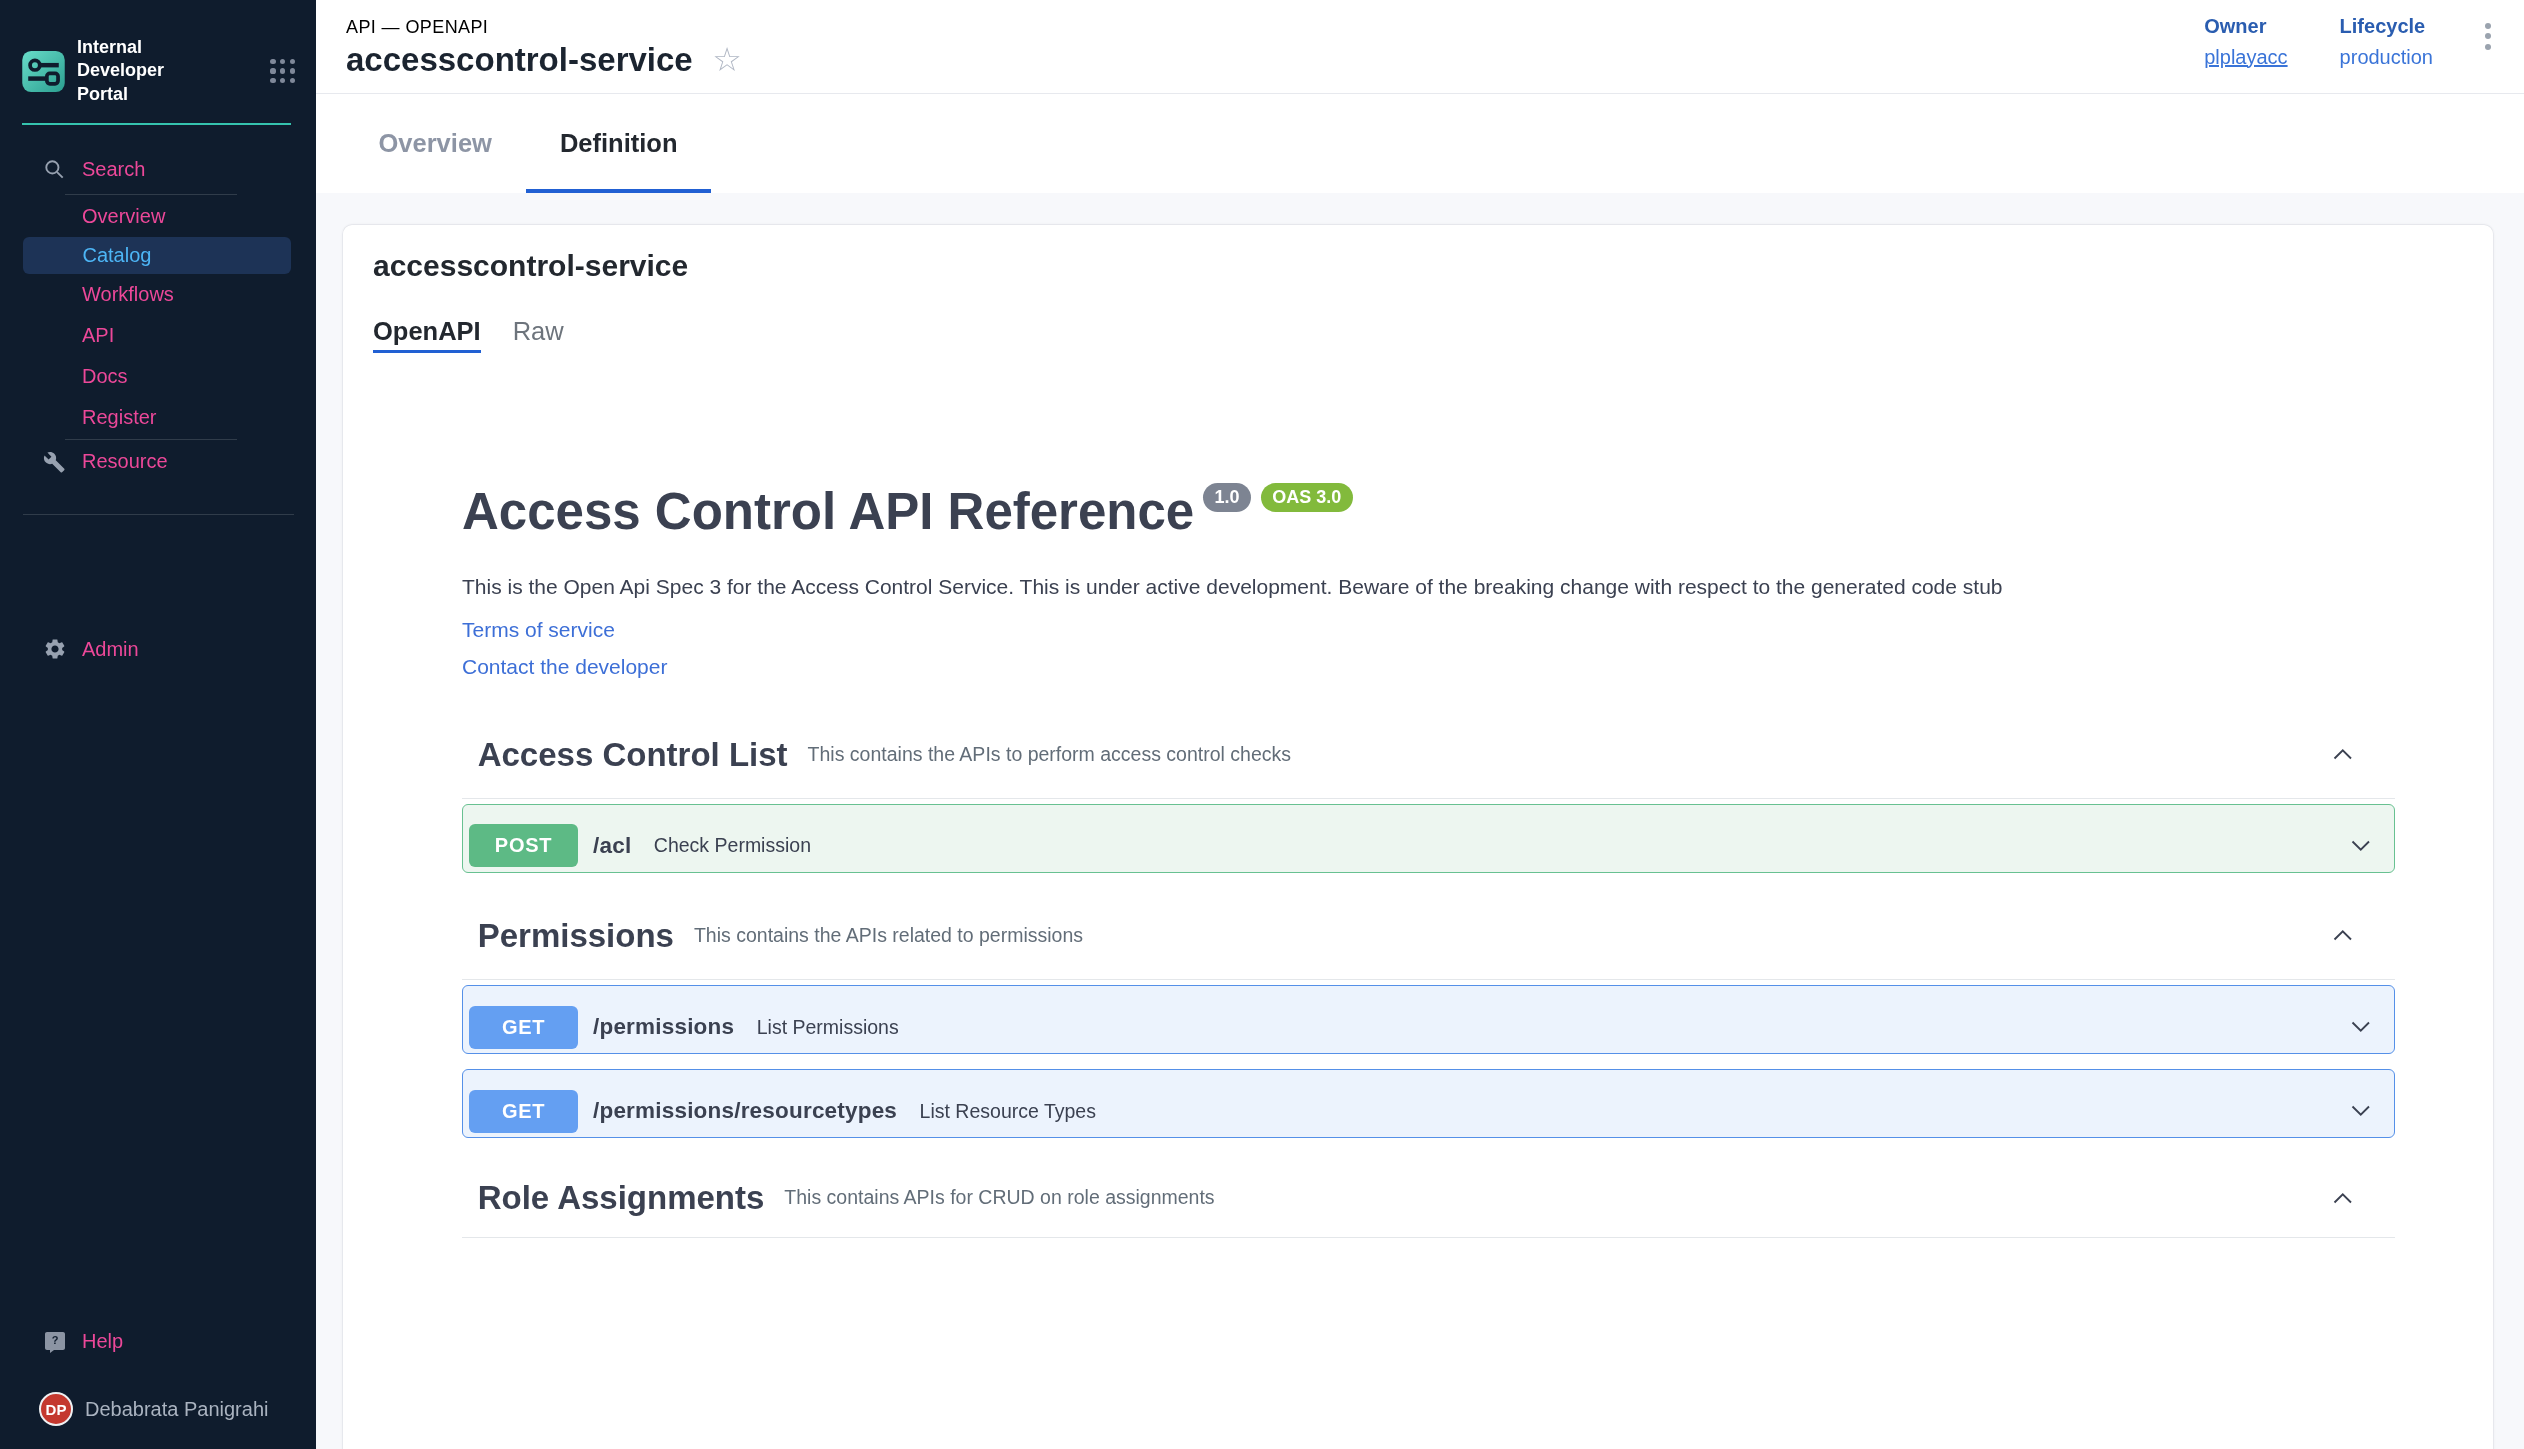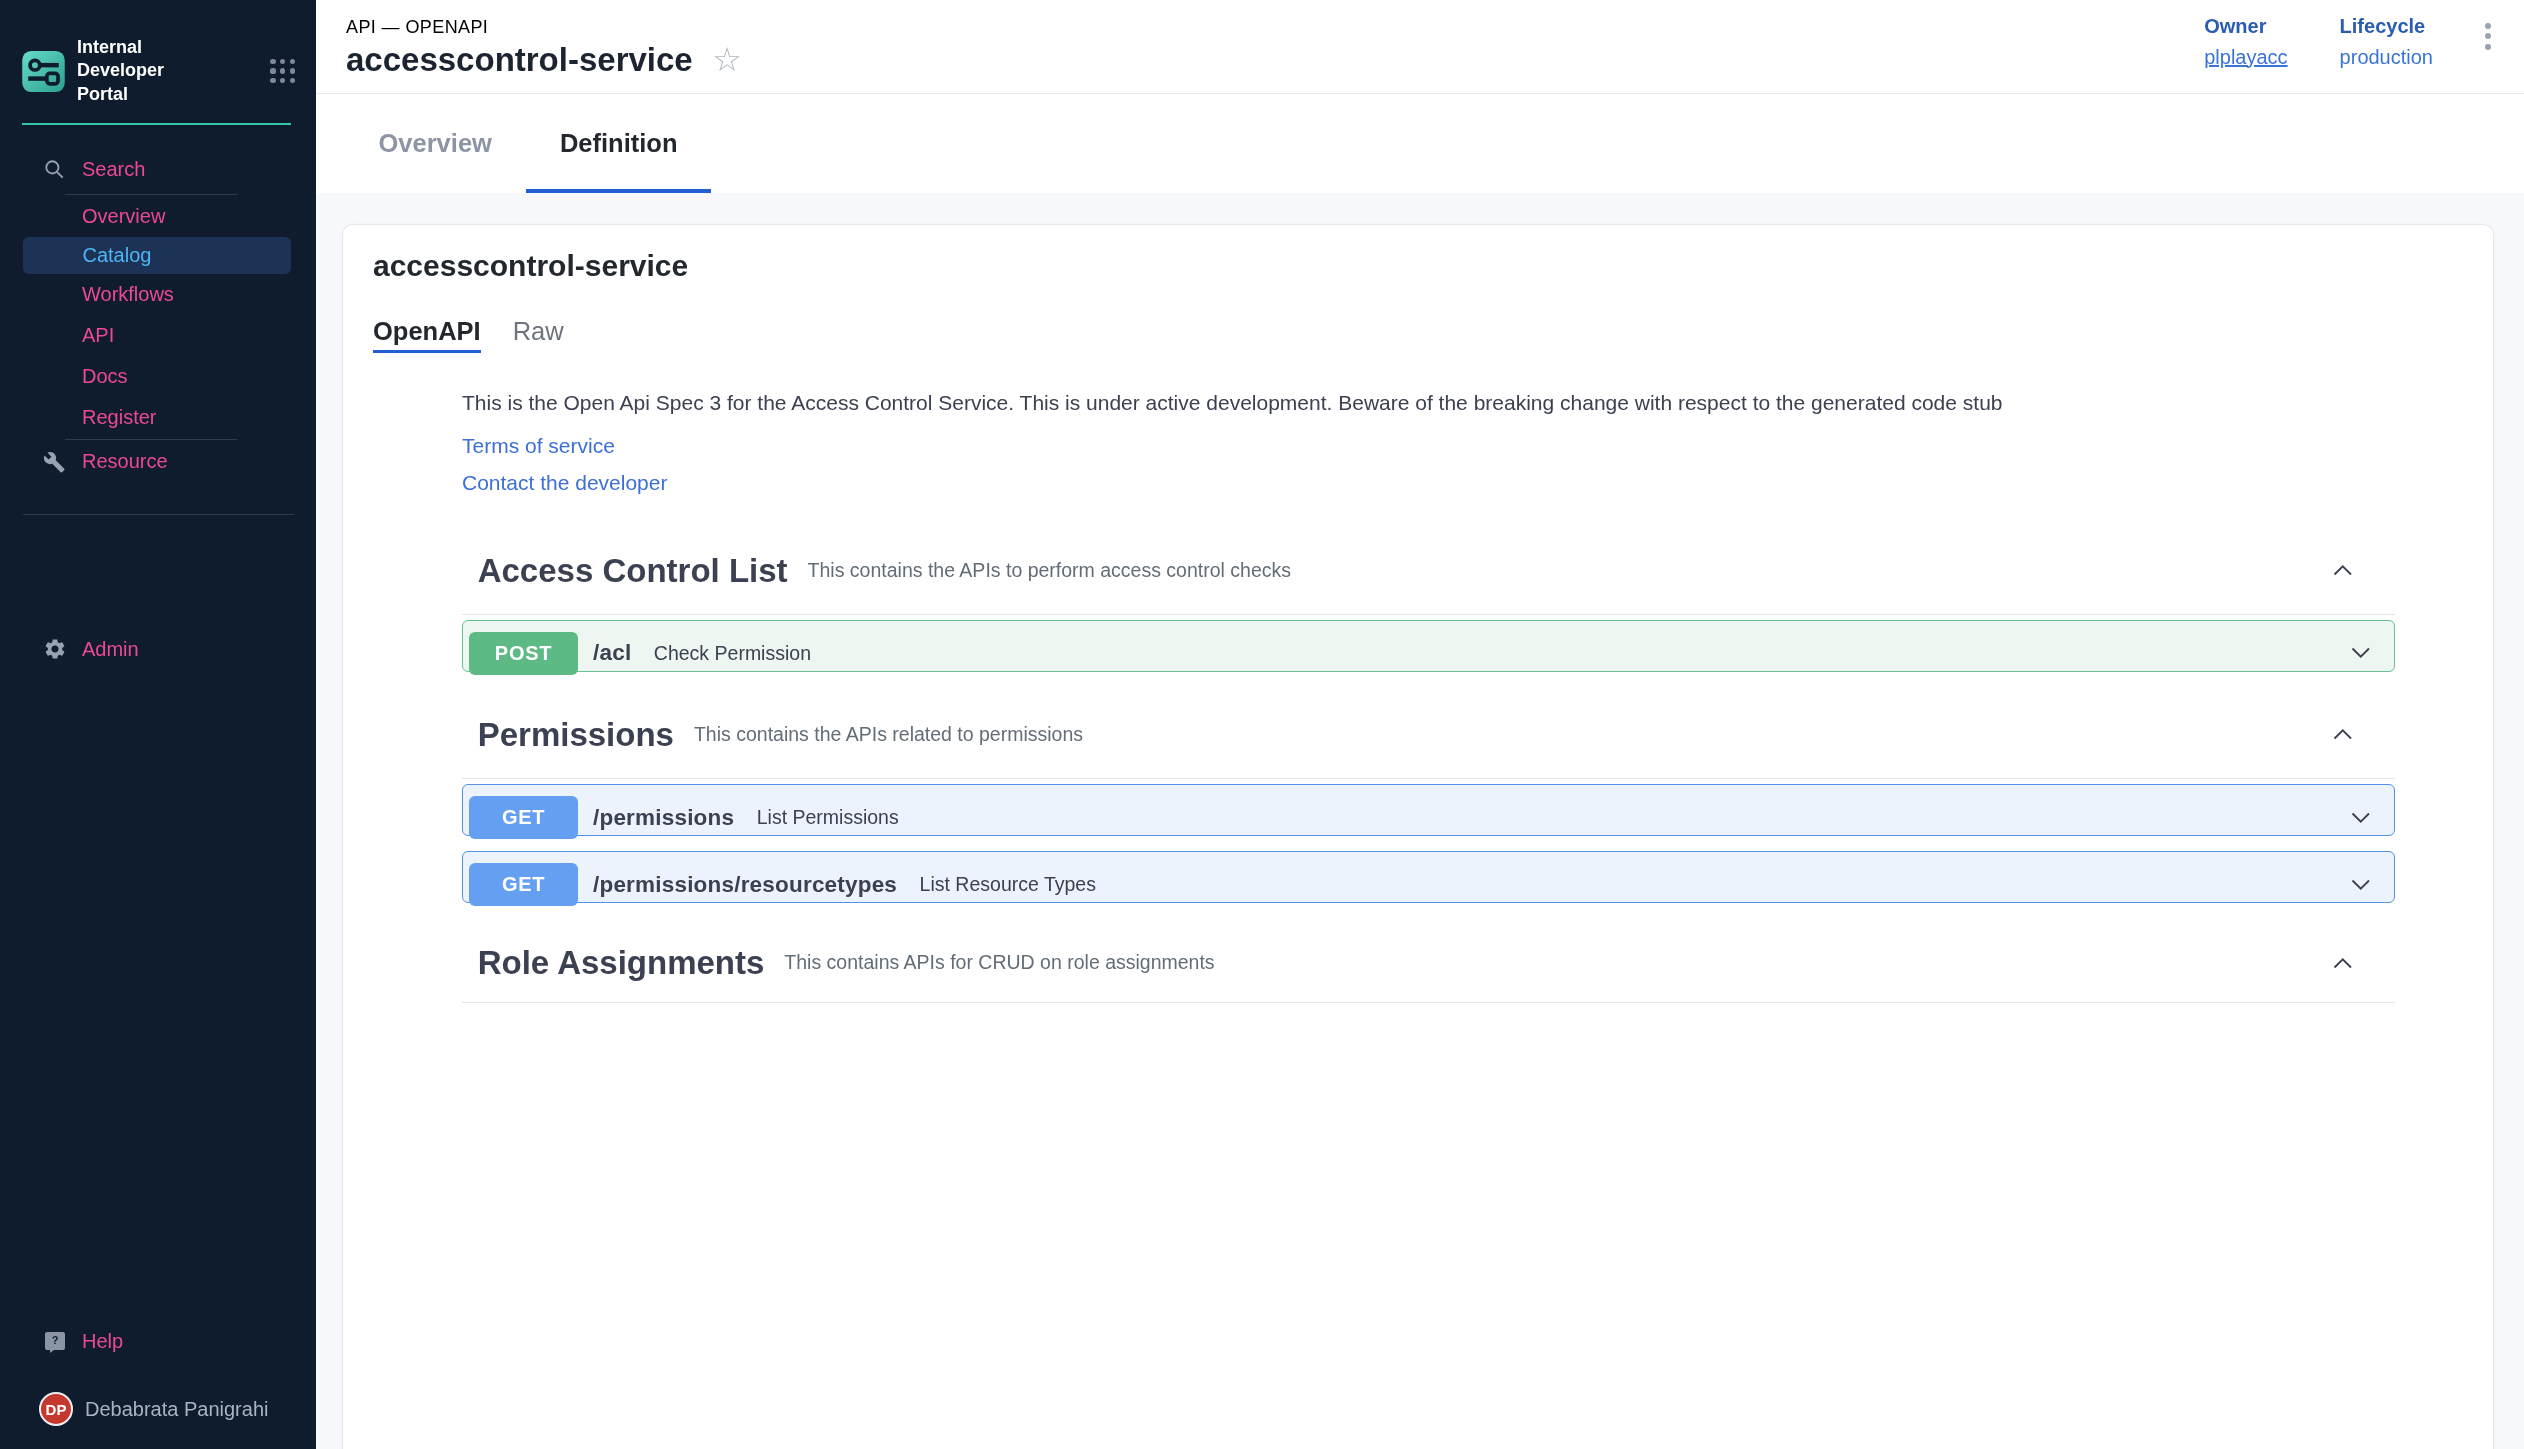--- a/index.html
+++ b/index.html
@@ -64,21 +64,21 @@
   .servers-label { font-size:19px; font-weight:600; color:#3b4151; }
   .server-select { margin-top:15px; width:697px; height:39px; border:1.5px solid #41444e; border-radius:6px; background:#f7f7f7; display:flex; align-items:center; padding:0 18px; font-size:20px; font-weight:bold; color:#3b4151; cursor:pointer; }
   .server-select svg { margin-left:auto; }
   .tag-head { display:flex; align-items:center; padding:0 43px 0 15.7px; border-bottom:0.7px solid #e4e7ea; padding-bottom:27px; cursor:pointer; }
   .tag-head.s1 { margin-top:59px; }
   .tag-head.s2 { margin-top:46px; }
   .tag-head.s3 { margin-top:43px; padding-bottom:22.5px; }
   .tag-title { font-size:33px; font-weight:bold; color:#3b4151; line-height:1; }
   .tag-sub { margin-left:20px; font-size:19.5px; color:#626d78; }
   .tag-chev { margin-left:auto; display:flex; }
-  .opblock { margin-top:5.2px; height:52px; border-radius:6px; display:flex; align-items:center; padding:15px 24px 0 6px; border:0.7px solid; cursor:pointer; }
+  .opblock { margin-top:5.2px; height:69px; border-radius:6px; display:flex; align-items:center; padding:15px 24px 0 6px; border:0.7px solid; cursor:pointer; }
   .opblock + .opblock { margin-top:15px; }
   .method { width:109px; height:43px; border-radius:6px; color:#fff; font-weight:bold; font-size:20px; letter-spacing:0.7px; display:flex; align-items:center; justify-content:center; }
   .op-path { margin-left:15px; font-size:22.5px; font-weight:bold; color:#3b4151; letter-spacing:0.2px; }
   .op-summary { margin-left:22.5px; font-size:19.5px; color:#3b4151; }
   .op-chev { margin-left:auto; display:flex; }
   .opblock.post { background:#edf6f0; border-color:#68c191; }
   .opblock.post .method { background:#5dba85; }
   .opblock.get { background:#ecf3fd; border-color:#5590e8; }
   .opblock.get .method { background:#649ff2; }
 </style>
@@ -220,20 +220,27 @@
 
   <div class="content">
     <div class="card">
       <div class="card-title">accesscontrol-service</div>
       <div class="card-tabs">
         <div class="card-tab active">OpenAPI</div>
         <div class="card-tab">Raw</div>
       </div>
 
       <div class="swagger">
+        <div class="api-title-row">
+          <h1 class="api-title">Access Control API Reference</h1>
+          <div class="badges">
+            <span class="badge version">1.0</span>
+            <span class="badge oas">OAS 3.0</span>
+          </div>
+        </div>
         <div class="api-desc">This is the Open Api Spec 3 for the Access Control Service. This is under active development. Beware of the breaking change with respect to the generated code stub</div>
         <a class="api-link">Terms of service</a>
         <a class="api-link">Contact the developer</a>
 
 
         <div class="tag-head s1">
           <span class="tag-title">Access Control List</span>
           <span class="tag-sub">This contains the APIs to perform access control checks</span>
           <span class="tag-chev">
             <svg width="19.5" height="12" viewBox="0 0 26 16" fill="none" stroke="#3b4151" stroke-width="2.5">

